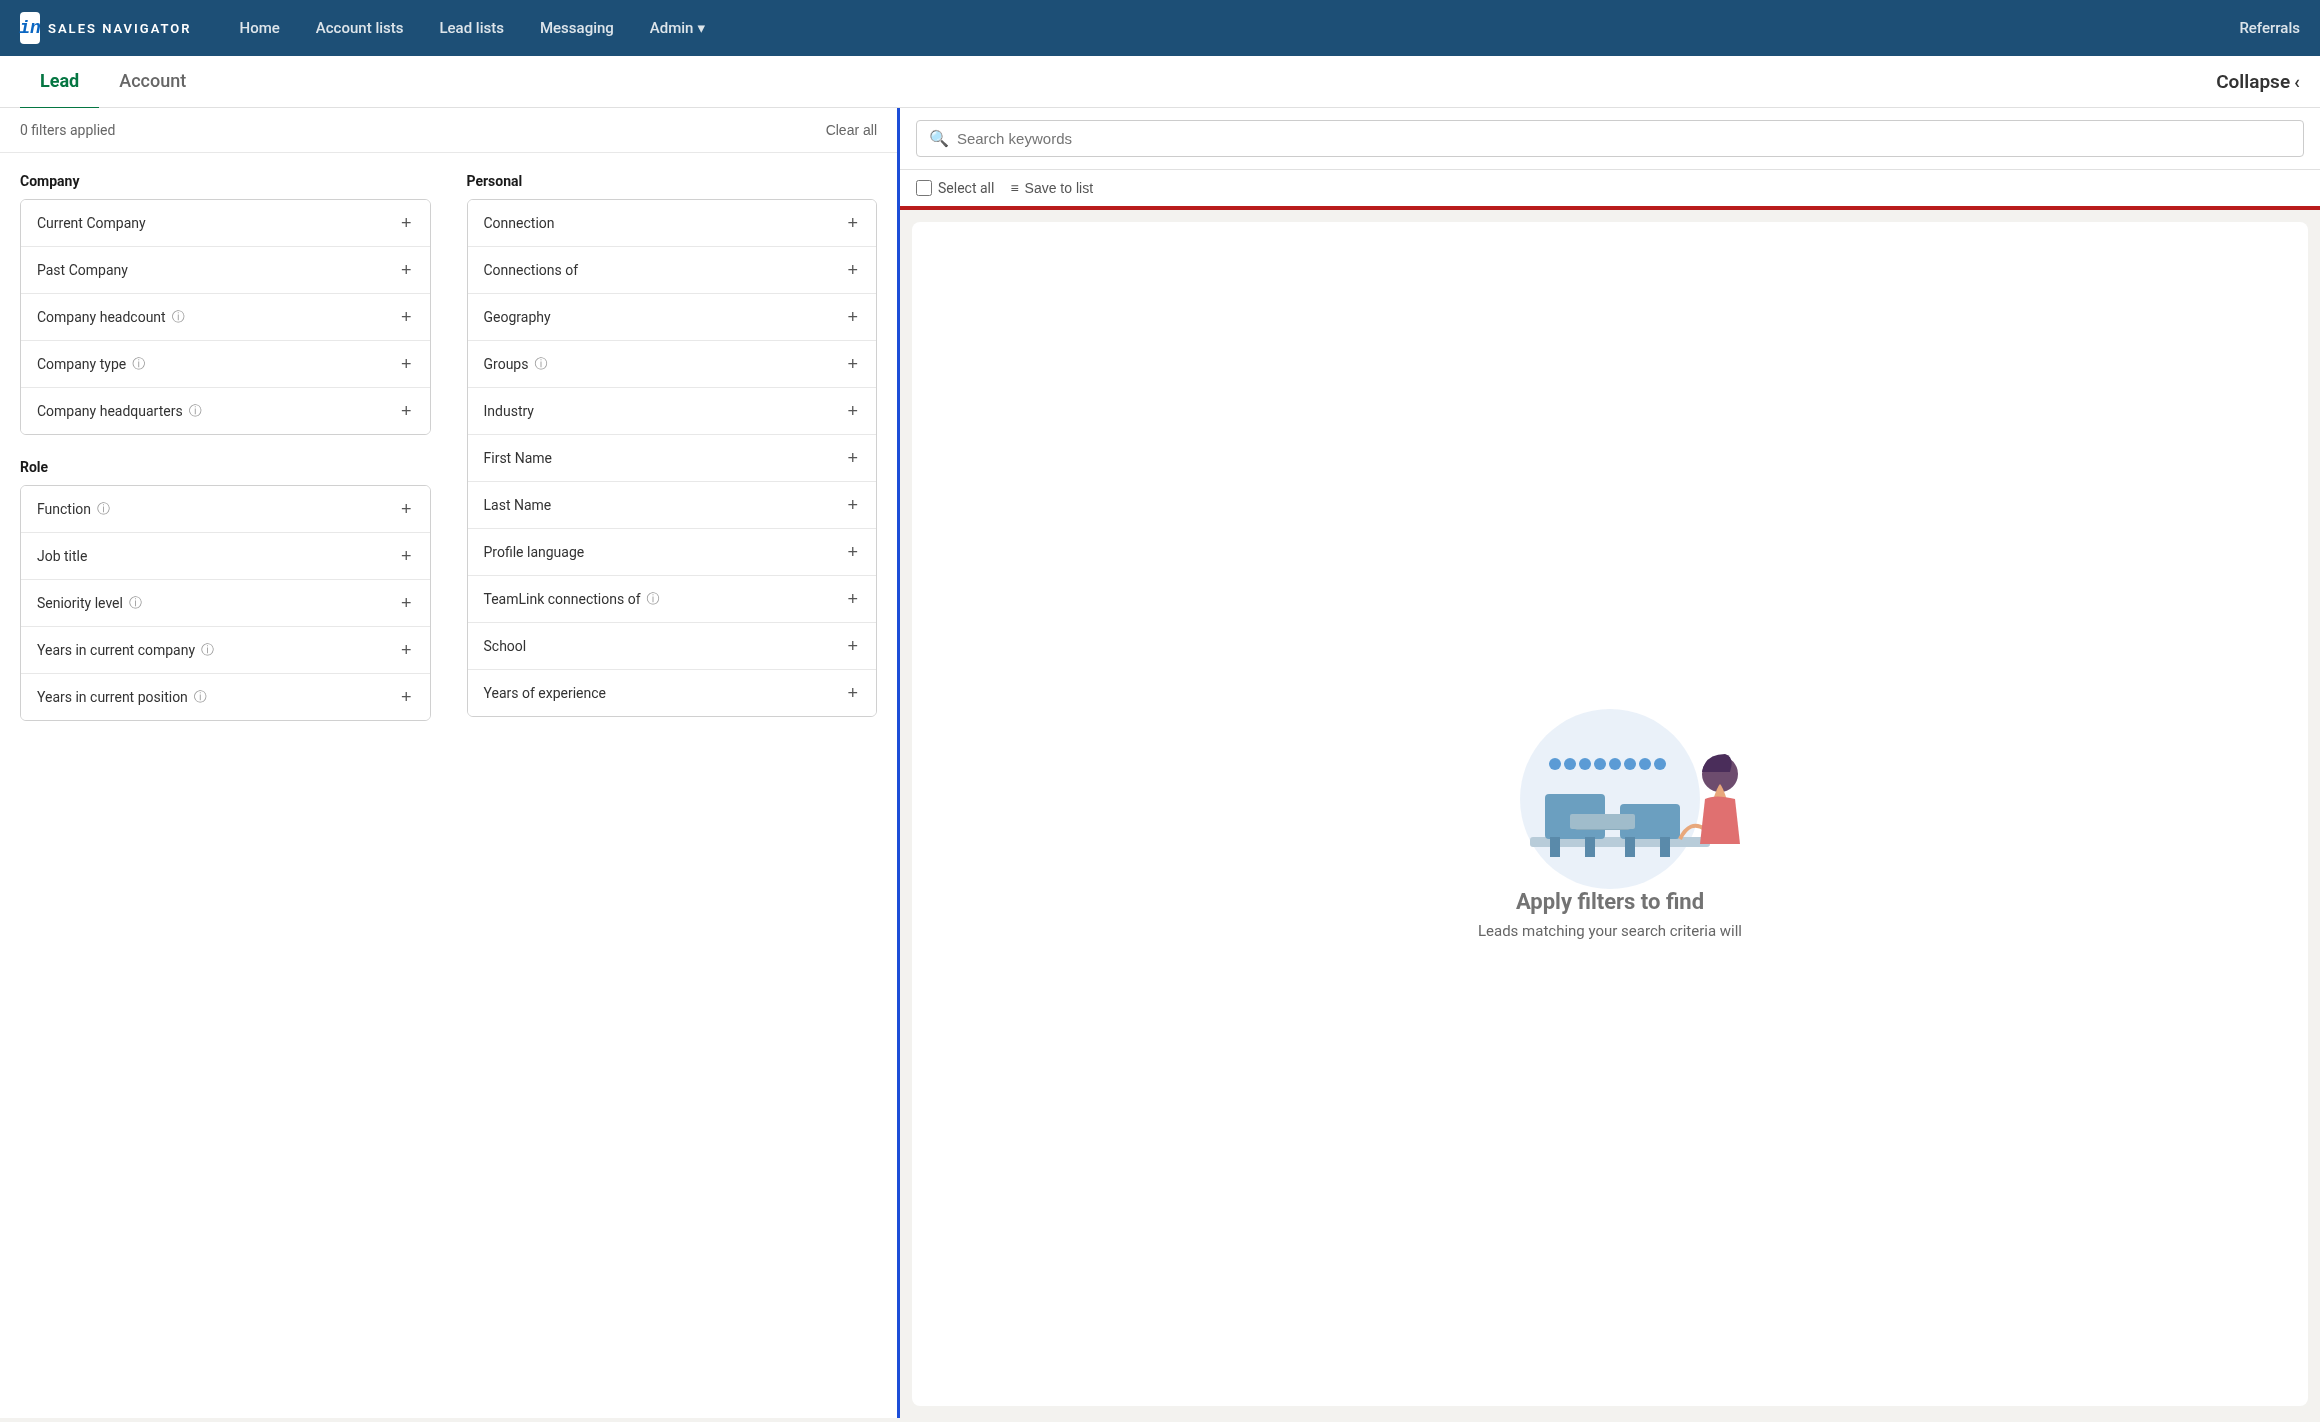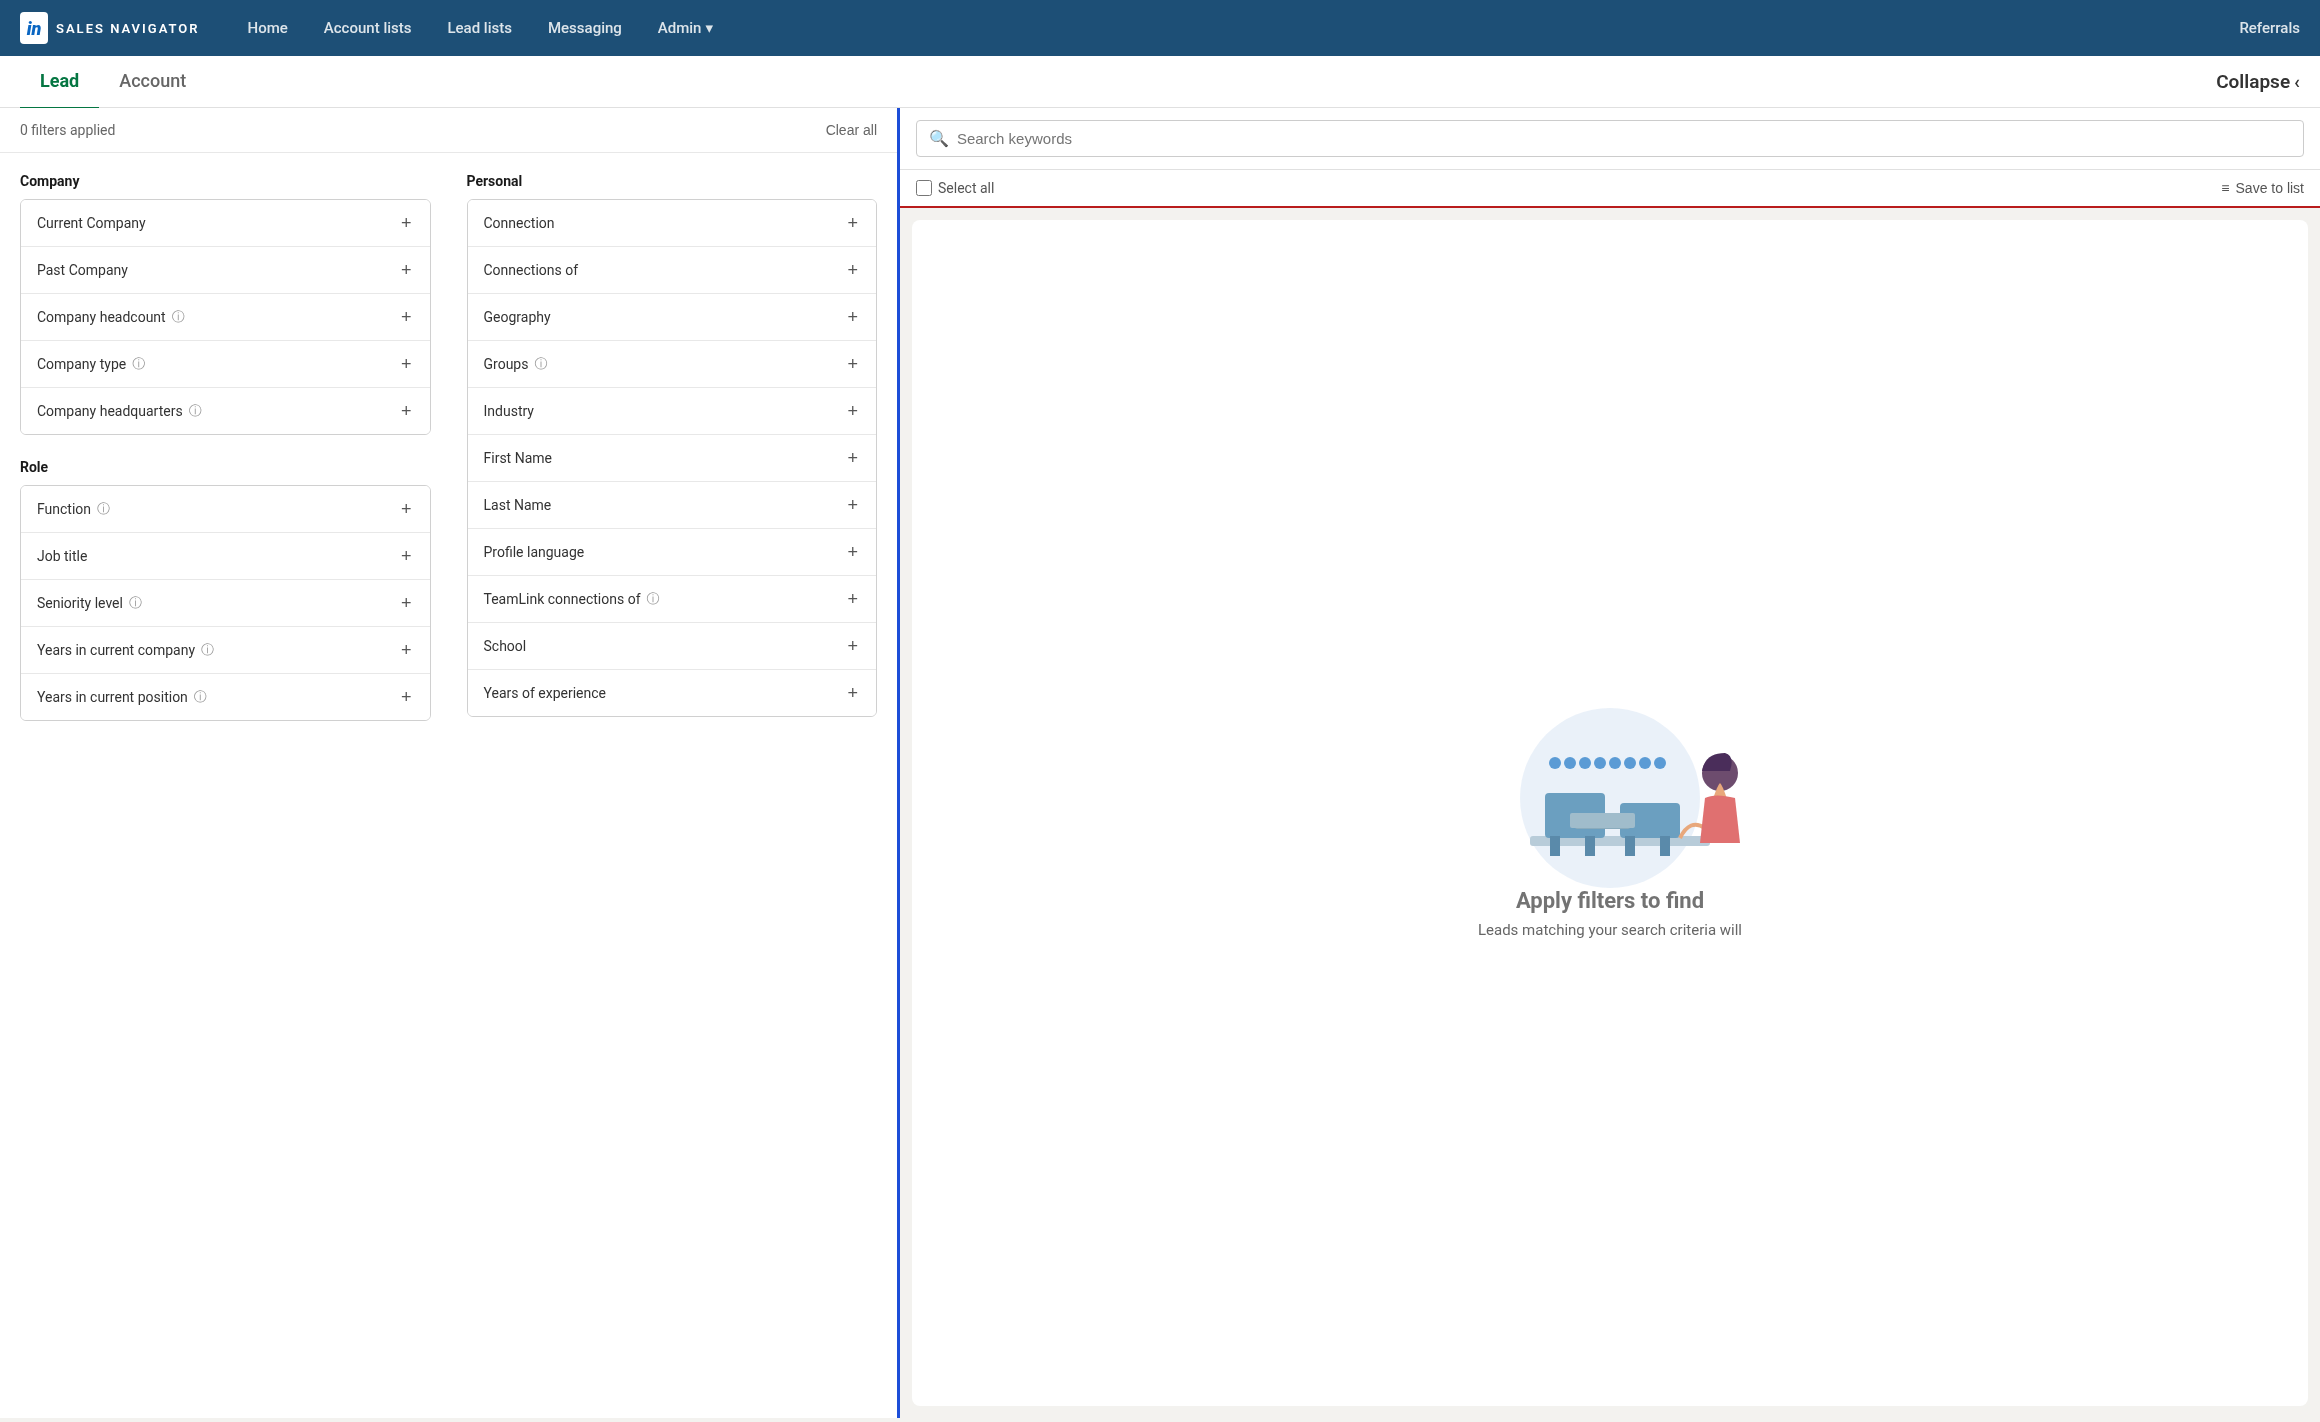--- a/index.html
+++ b/index.html
@@ -15,26 +15,27 @@
       gap: 0;
     }
     .nav-logo {
       display: flex;
       align-items: center;
       gap: 8px;
       margin-right: 30px;
     }
     .nav-logo-box {
       background: white;
-      width: 28px;
+      width: 20px;
       height: 32px;
       display: flex;
       align-items: center;
       justify-content: center;
       border-radius: 4px;
+      font-family: Liberation Mono, monospace;
     }
     .nav-logo-box span {
       color: #0a66c2;
       font-weight: 900;
       font-size: 18px;
       font-style: italic;
     }
     .nav-brand {
       color: white;
       font-size: 13px;
@@ -234,25 +235,24 @@
       background: transparent;
     }
     .search-icon-svg {
       color: #666;
       font-size: 16px;
     }
 
     .results-toolbar {
       background: white;
       padding: 10px 16px;
-      border-bottom: 2px solid #b91c1c;
+      border-bottom: 4px solid #b91c1c;
       display: flex;
       align-items: center;
       gap: 16px;
-      justify-content: space-between;
     }
     .checkbox-wrap {
       display: flex;
       align-items: center;
       gap: 6px;
     }
     .checkbox-wrap input[type="checkbox"] {
       width: 16px;
       height: 16px;
       cursor: pointer;

